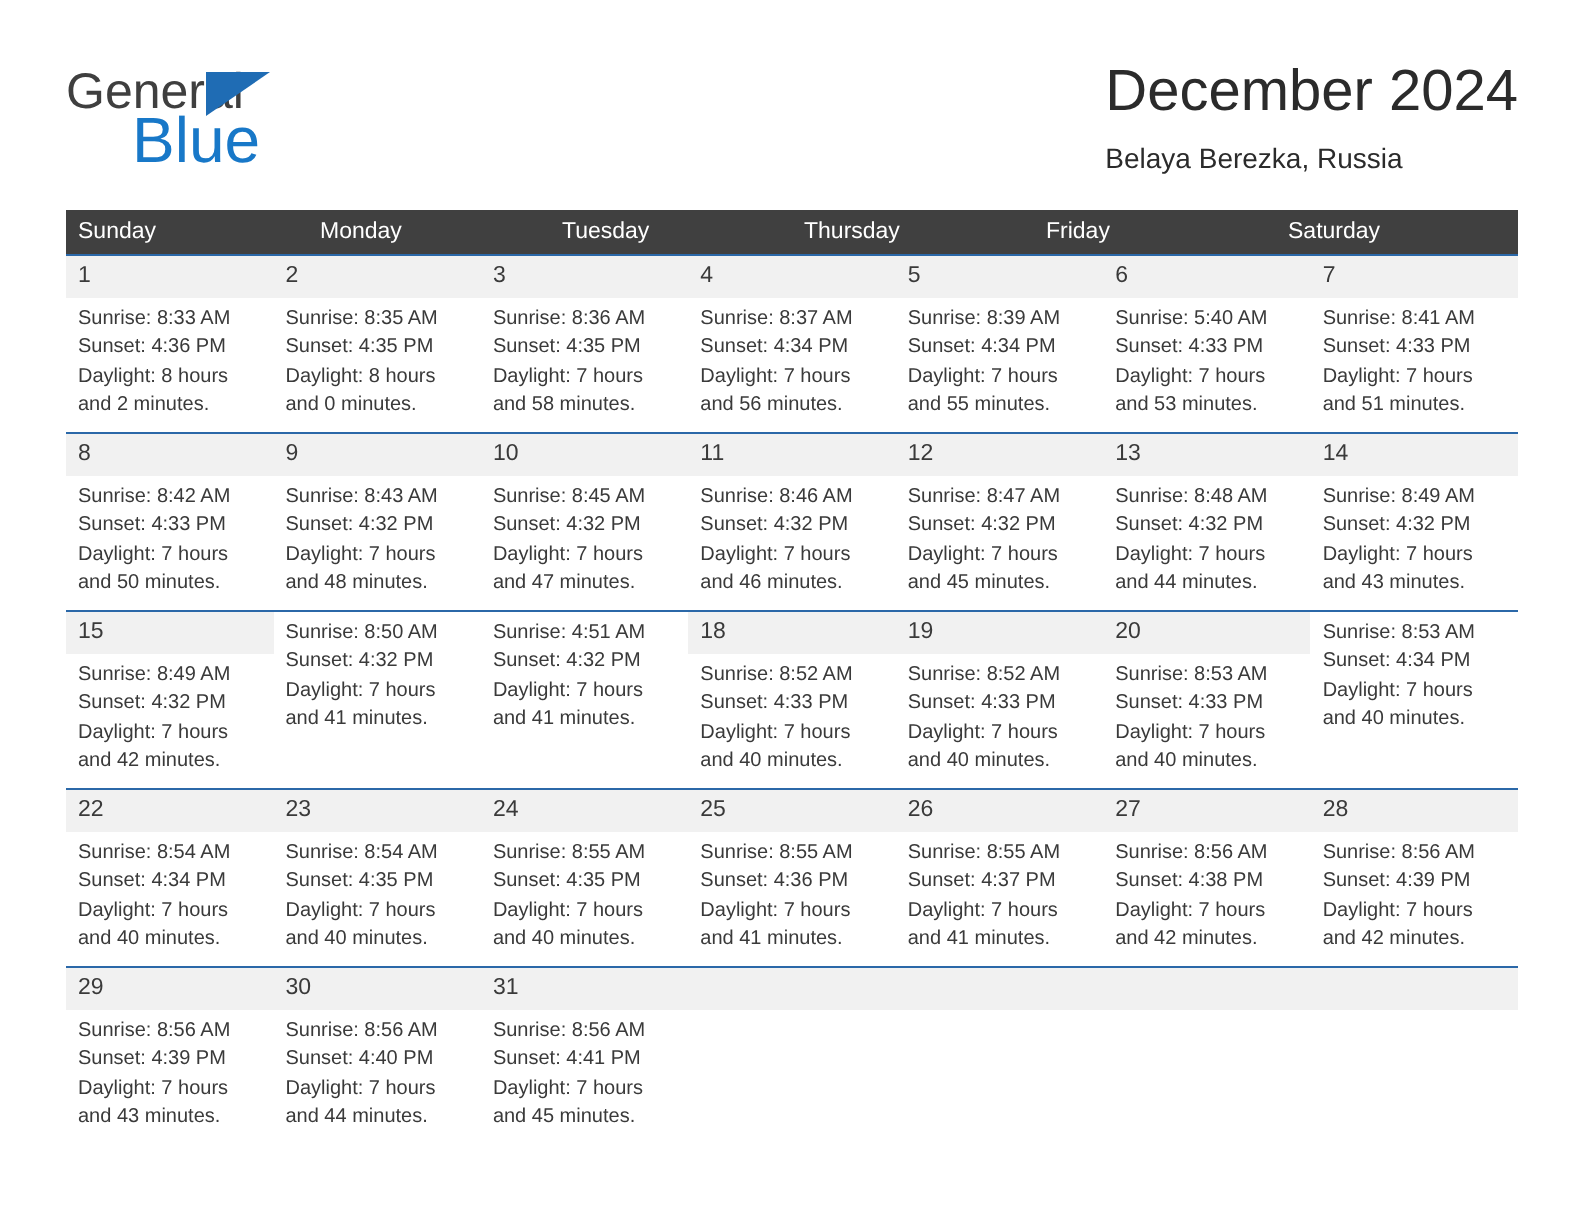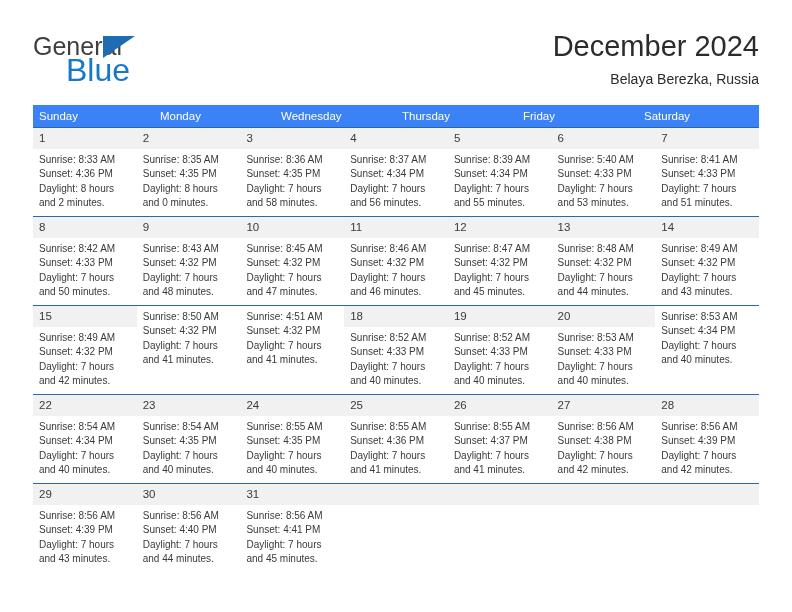--- a/index.html
+++ b/index.html
@@ -64,21 +64,20 @@
     font-size: 32px;
     color: #1878c8;
     line-height: 28px;
     font-family: "Liberation Sans", sans-serif;
   }
 
   .title-block {
     position: absolute;
     right: 0;
     top: 0;
-    text-align: right;
   }
   .cal-title {
     font-size: 29px;
     color: #2b2b2b;
     line-height: 36px;
     white-space: nowrap;
     font-weight: normal;
   }
   .cal-subtitle {
     font-size: 14px;
@@ -91,21 +90,21 @@
   
   .calendar {
     position: absolute;
     left: 33px;
     top: 105px;
     width: 726px;
   }
 
   .dow-row {
     display: flex;
-    background: #3b82f6;
+    background: #404040;
   }
   .dow-cell {
     flex: 1 1 0;
     box-sizing: border-box;
     color: #ffffff;
     font-size: 11.5px;
     line-height: 20px;
     padding: 1px 0 1px 6px;
     white-space: nowrap;
   }
@@ -166,21 +165,21 @@
       <div class="cal-subtitle">Belaya Berezka, Russia</div>
     </div>
 
   </div>
 
   <div class="calendar">
 
     <div class="dow-row">
       <div class="dow-cell">Sunday</div>
       <div class="dow-cell">Monday</div>
-      <div class="dow-cell">Wednesday</div>
+      <div class="dow-cell">Tuesday</div>
       <div class="dow-cell">Thursday</div>
       <div class="dow-cell">Friday</div>
       <div class="dow-cell">Saturday</div>
     </div>
 
     <div class="week-row">
       <div class="day-cell">
         <div class="day-number">1</div>
         <div class="day-info">
           <div>Sunrise: 8:33 AM</div>

